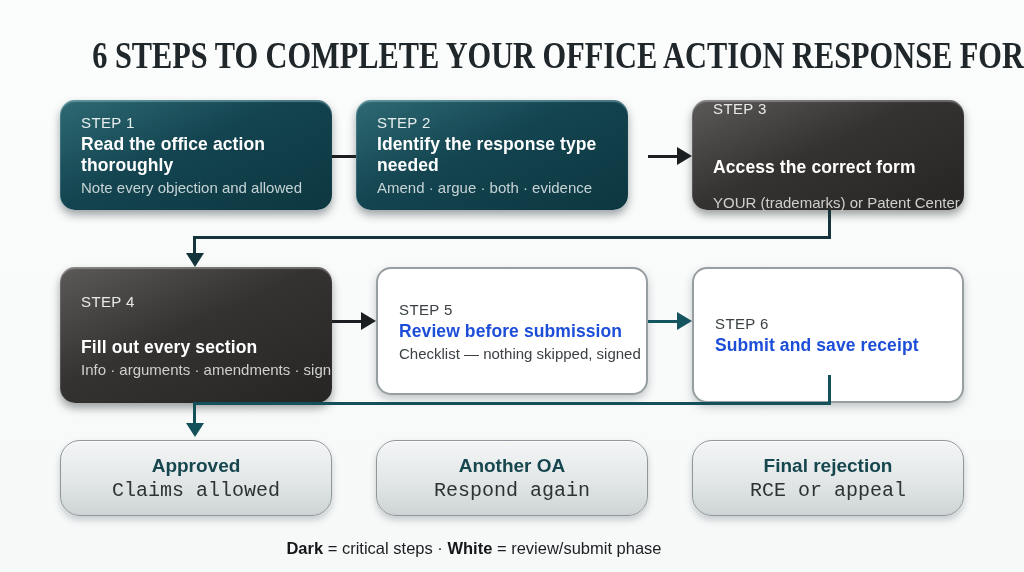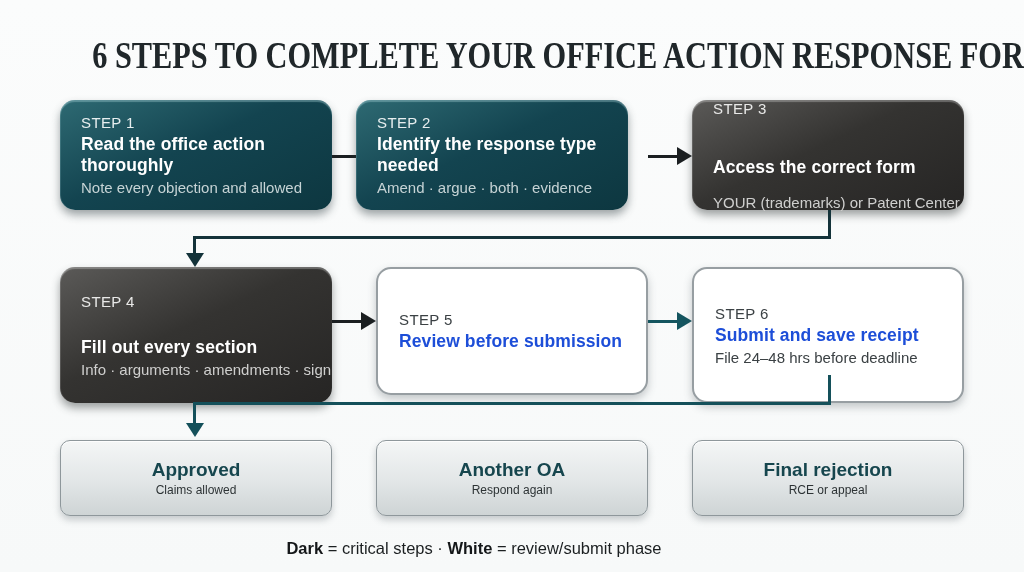--- a/index.html
+++ b/index.html
@@ -129,39 +129,40 @@
     border-top: 14px solid #14333a;
   }
   .elbow2 .arrowhead-down { border-top-color: #14505a; }
 
   
   .outcome-box {
     position: absolute;
     top: 440px;
     width: 272px;
     height: 76px;
-    border-radius: 10px;
+    border-radius: 20px;
     border: 1.5px solid #8e979b;
     background: linear-gradient(180deg, #f4f6f6 0%, #e2e6e7 55%, #ced4d5 100%);
     box-shadow: inset 0 1px 0 rgba(255,255,255,0.8), 0 4px 7px rgba(70,80,85,0.28);
     display: flex;
     flex-direction: column;
     justify-content: center;
     align-items: center;
     gap: 2px;
     box-sizing: border-box;
   }
   .outcome-box .outcome-title {
     font-size: 19px;
     font-weight: bold;
     color: #16464e;
   }
   .outcome-box .outcome-sub {
-    font-size: 12px;
+    font-size: 20px;
     color: #2d3335;
+    font-family: Liberation Mono, monospace;
   }
   .pos-o1 { left: 60px; }
   .pos-o2 { left: 376px; }
   .pos-o3 { left: 692px; }
 
   
   .legend {
     position: absolute;
     top: 539px;
     left: 0;
@@ -221,31 +222,31 @@
   </div>
 
   <div class="harrow pos-a45">
     <div class="h-line"></div>
     <div class="h-head"></div>
   </div>
 
   <div class="step-box box-white pos-r2c2">
     <div class="step-label">STEP 5</div>
     <div class="step-title">Review before submission</div>
+    <div class="step-sub">Checklist — nothing skipped, signed</div>
   </div>
 
   <div class="harrow teal pos-a56">
     <div class="h-line"></div>
     <div class="h-head"></div>
   </div>
 
   <div class="step-box box-white pos-r2c3">
     <div class="step-label">STEP 6</div>
     <div class="step-title">Submit and save receipt</div>
-    <div class="step-sub">File 24–48 hrs before deadline</div>
   </div>
 
   <div class="elbow2">
     <div class="seg" style="left:828px; top:375px; width:3px; height:30px;"></div>
     <div class="seg" style="left:193px; top:402px; width:638px; height:3px;"></div>
     <div class="seg" style="left:193px; top:402px; width:3px; height:22px;"></div>
     <div class="arrowhead-down" style="left:185.5px; top:423px;"></div>
   </div>
 
   <div class="outcome-box pos-o1">

